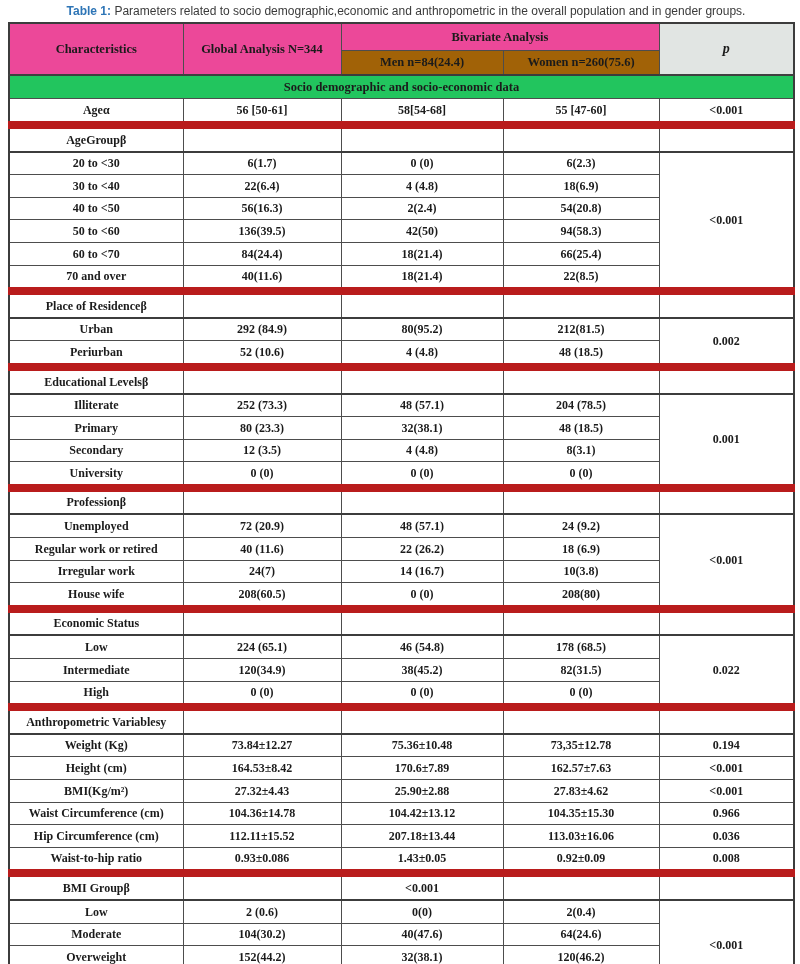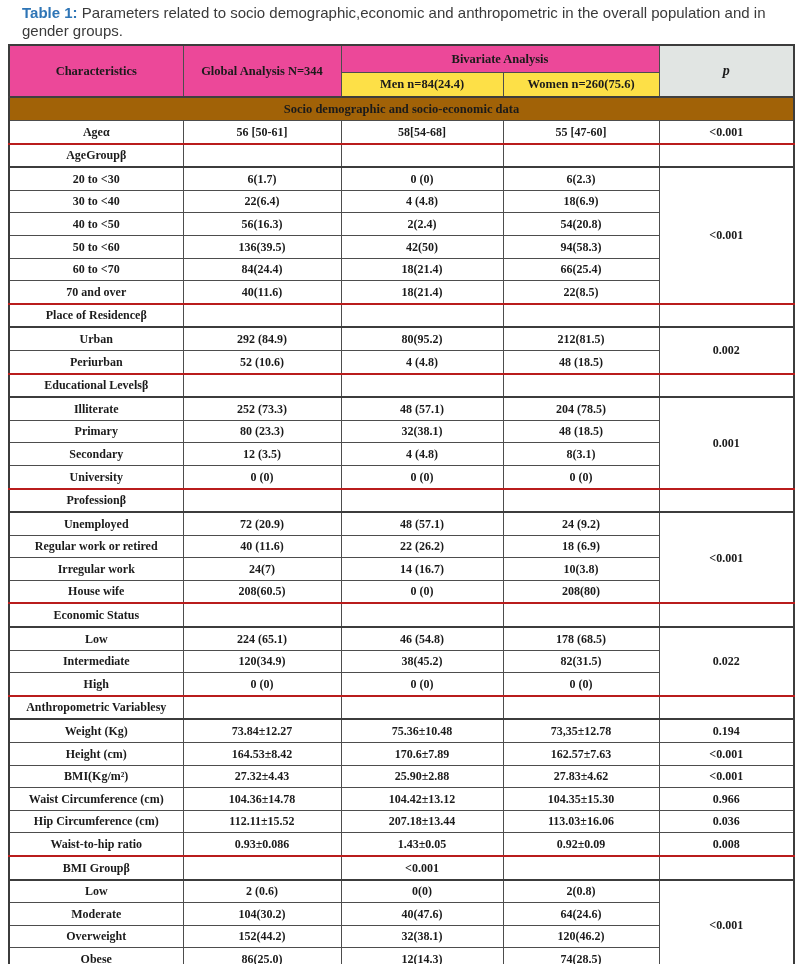--- a/index.html
+++ b/index.html
@@ -1,33 +1,33 @@
 <!DOCTYPE html>
 <html><head>
 <meta charset="utf-8">
 <style>
   html,body{margin:0;padding:0;background:#ffffff;}
   body{width:800px;height:964px;overflow:hidden;font-family:"Liberation Sans",sans-serif;}
-  .caption{padding:4px 10px 4px 22px;font-size:15px;color:#3a3a3a;line-height:1.2;}
+  .caption{padding:4px 10px 4px 22px;font-size:12px;color:#3a3a3a;line-height:1.2;text-align:center;}
   .caption .tlabel{color:#2e75b6;font-weight:bold;}
   table.main{
     border-collapse:collapse;margin-left:8px;width:785px;table-layout:fixed;
     font-family:"Liberation Serif",serif;font-weight:bold;font-size:12px;color:#1b1b1b;
     border:2px solid #3c3c3c;
   }
   td,th{border:1px solid #4d4d4d;text-align:center;vertical-align:middle;padding:1px 3px;height:19.6px;line-height:1.2;overflow:hidden;}
   thead th{background:#ec4899;font-size:12.5px;}
   thead tr.h1 th{height:24px;}
   thead tr.h2 th{height:21px;}
   thead th.span2{border-bottom:2px solid #404040;}
   thead tr.h2 th{border-bottom:2px solid #3c3c3c;}
-  th.subhead{background:#fde047;}
+  th.subhead{background:#a16207;}
   th.phead{background:#e1e5e3;font-style:italic;font-size:14px;font-family:"Liberation Serif",serif;}
-  tr.band td{background:#a16207;font-size:12.5px;height:20px;}
-  tbody tr.group td{border-top:2px solid #b91c1c;border-bottom:2px solid #3c3c3c;}
+  tr.band td{background:#22c55e;font-size:12.5px;height:20px;}
+  tbody tr.group td{border-top:8px solid #b91c1c;border-bottom:2px solid #3c3c3c;}
 </style>
 </head>
 <body>
 
 <div class="caption"><span class="tlabel">Table 1:</span> <span>Parameters related to socio demographic,economic and anthropometric in the overall population and in gender groups.</span></div>
 
 <table class="main">
   <colgroup>
     <col style="width:174px">
       <col style="width:158px">
@@ -265,21 +265,21 @@
         <td>BMI Groupβ</td>
         <td></td>
         <td>&lt;0.001</td>
         <td></td>
         <td></td>
       </tr>
       <tr>
         <td>Low</td>
         <td>2 (0.6)</td>
         <td>0(0)</td>
-        <td>2(0.8)</td>
+        <td>2(0.4)</td>
         <td rowspan="4">&lt;0.001</td>
       </tr>
       <tr>
         <td>Moderate</td>
         <td>104(30.2)</td>
         <td>40(47.6)</td>
         <td>64(24.6)</td>
       </tr>
       <tr>
         <td>Overweight</td>

